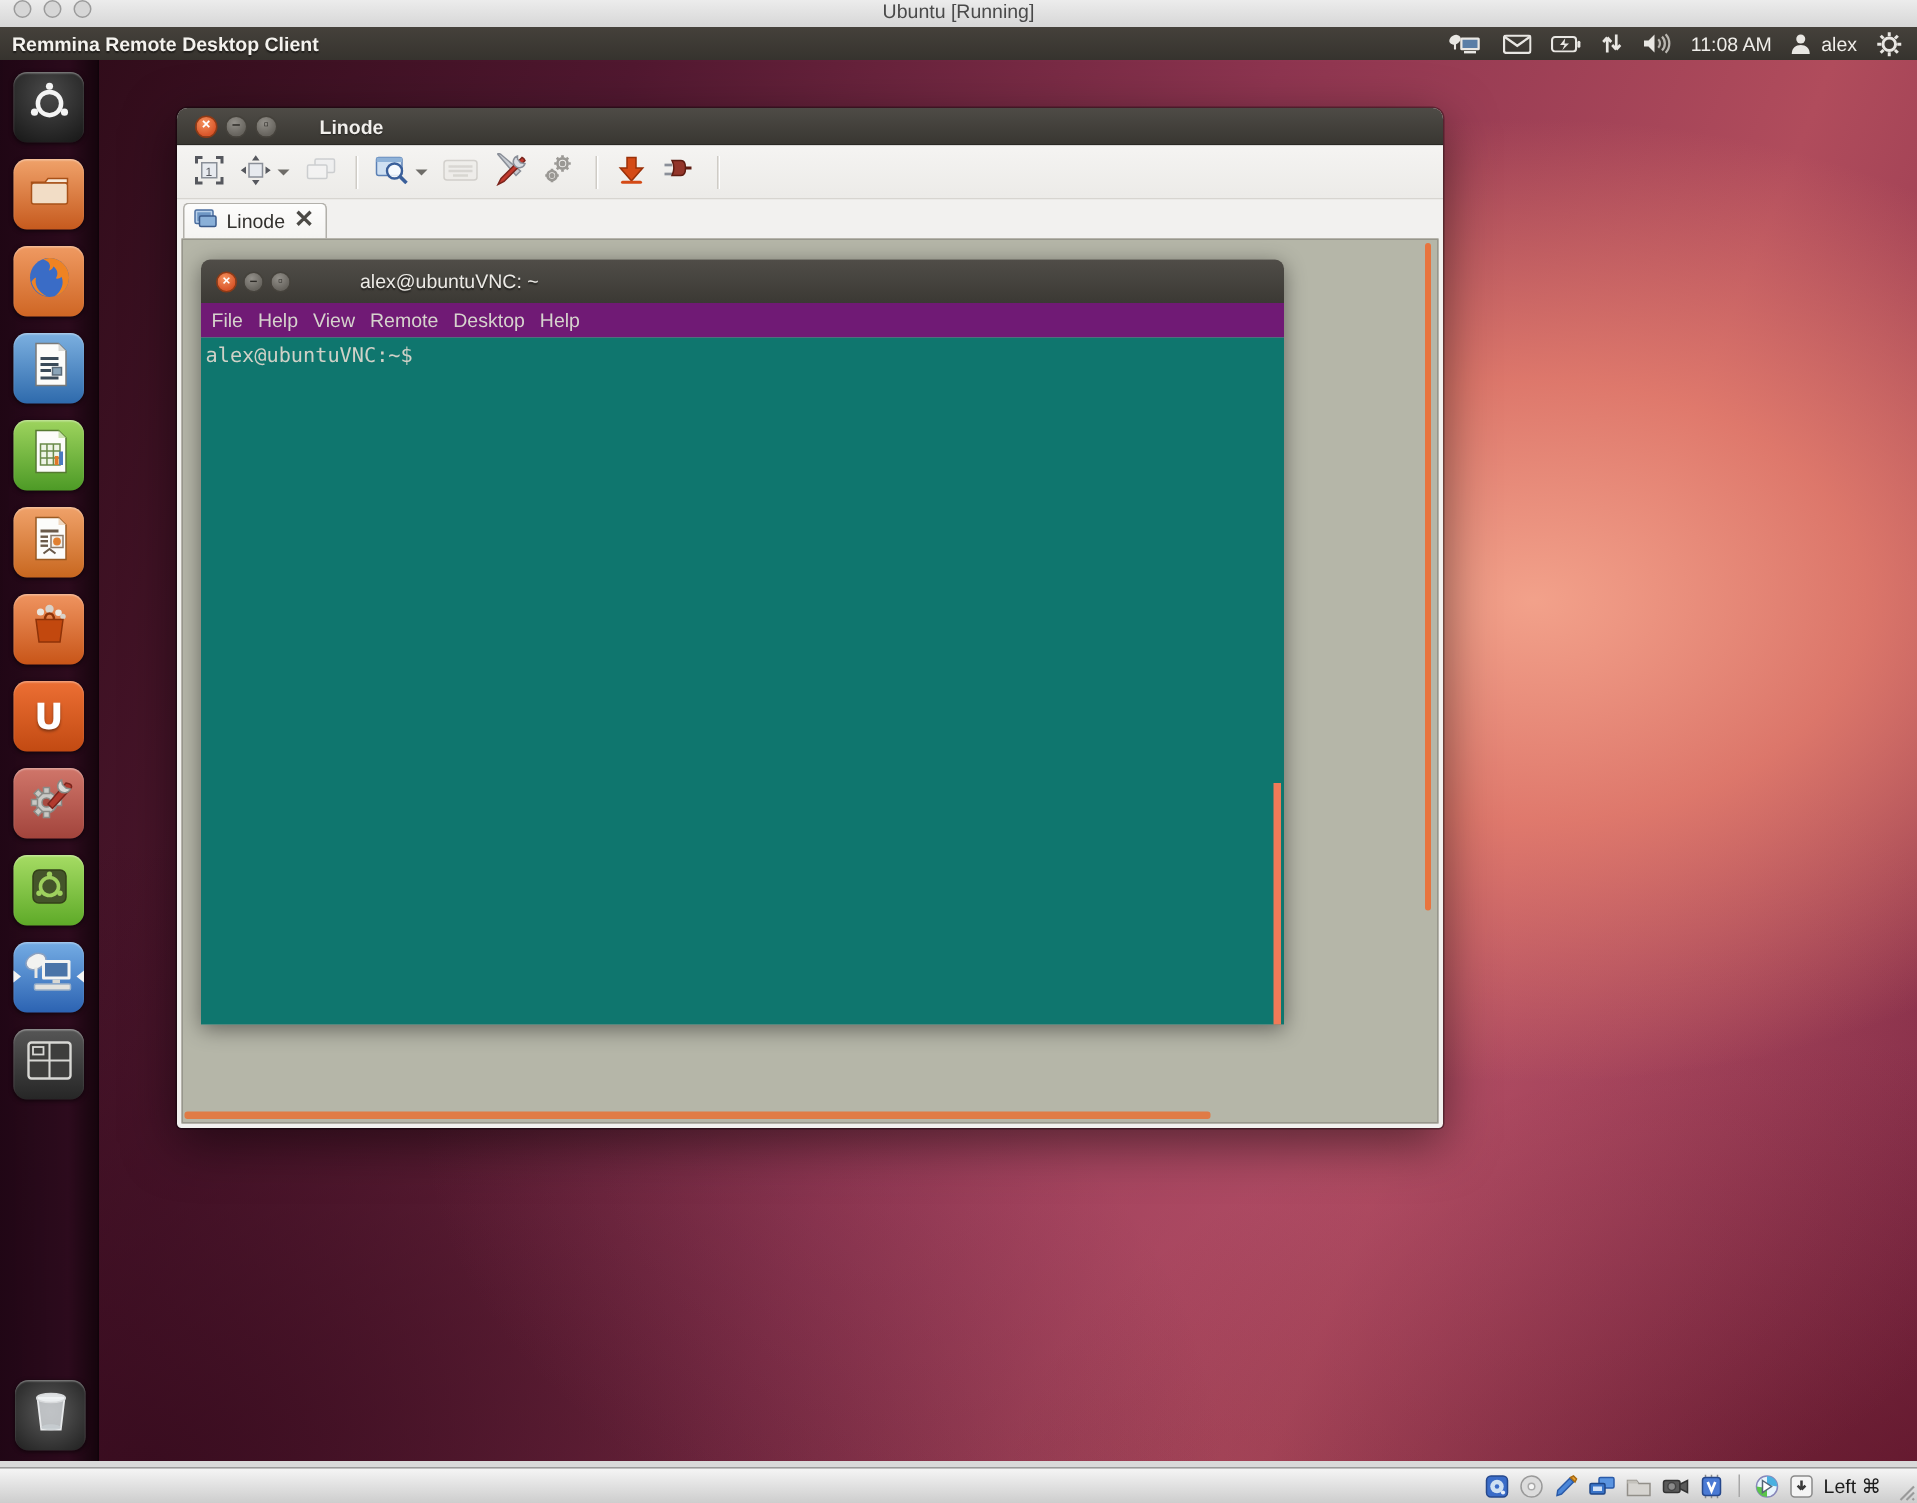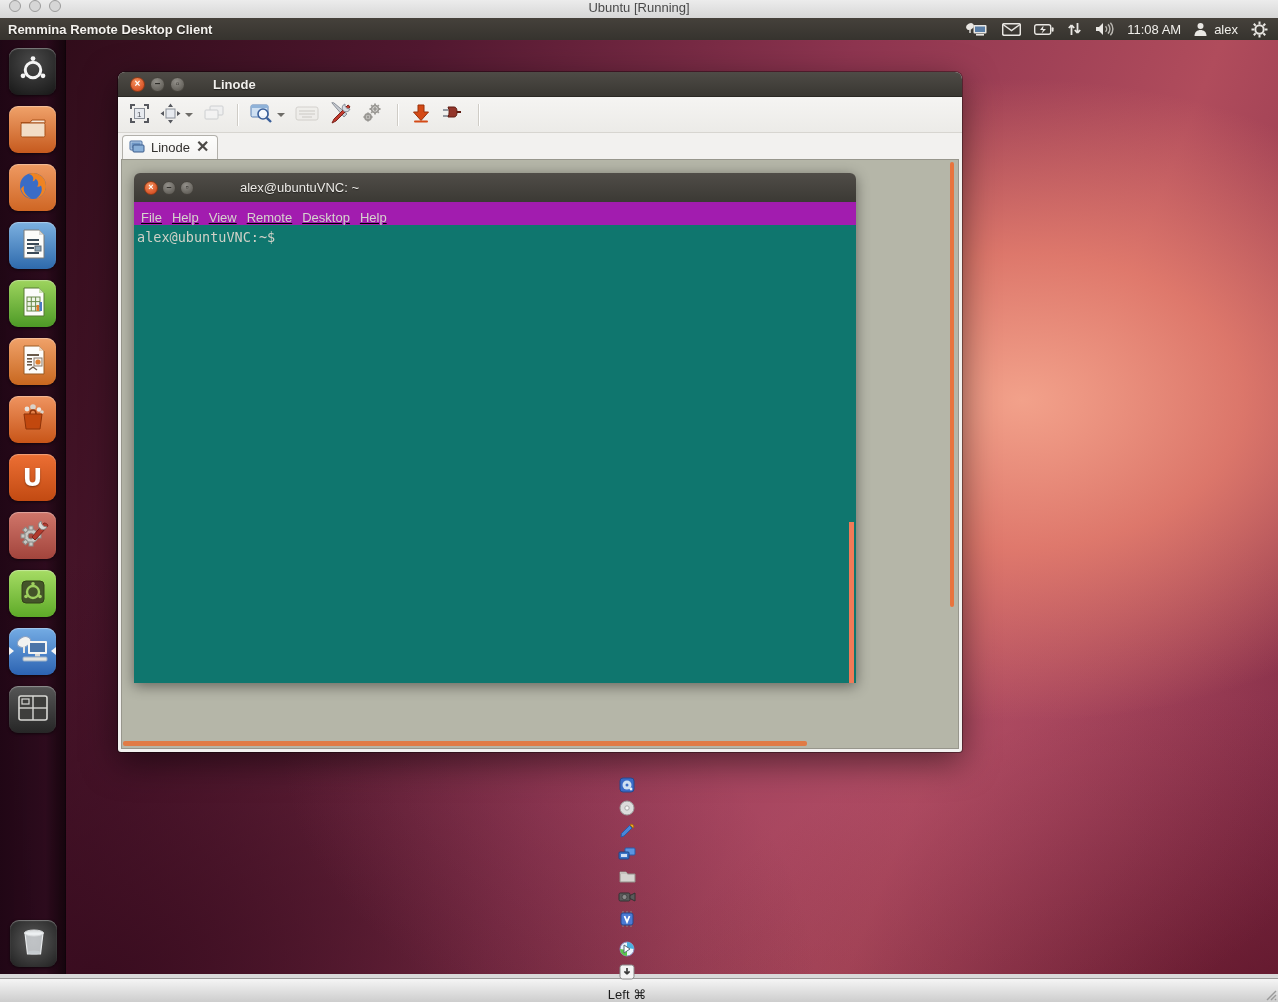--- a/index.html
+++ b/index.html
@@ -99,31 +99,31 @@
   .sb-h { position:absolute; left:1px; bottom:2px; width:684px; height:5px; background:#e07b46; border-radius:2px; }
 
   
   .term { position:absolute; left:12px; top:13px; width:722px; height:510px;
     border-radius:6px 6px 0 0; box-shadow:0 3px 14px rgba(0,0,0,.45); }
   .term-titlebar { height:29px; border-radius:6px 6px 0 0;
     background:linear-gradient(#504d48,#3b3934); display:flex; align-items:center; }
   .term-titlebar .wbtns { margin-left:10px; gap:4px; }
   .term-titlebar .wbtn { width:14px; height:14px; font-size:9px; }
   .term-title { margin-left:46px; font-size:13px; font-weight:normal; color:#eceae6; text-shadow:0 1px 1px rgba(0,0,0,.5); }
-  .term-menubar { height:23px; background:#a21caf; display:flex; align-items:flex-end; gap:0; padding-left:7px;text-decoration:underline; }
+  .term-menubar { height:23px; background:#701a75; display:flex; align-items:center; gap:0; padding-left:7px; }
   .menu-item { font-size:13px; color:#d6d3cd; padding:0 9px 0 0; margin-right:1px; }
   .term-body { position:relative; height:458px; background:#0f766e; overflow:hidden; }
   .prompt { position:absolute; left:3px; top:4px; font-family:"DejaVu Sans Mono", monospace;
     font-size:13.5px; color:#d0d1c7; white-space:pre; }
   .term-sb { position:absolute; left:715px; top:297px; width:5px; height:213px; background:#f07a58; }
 
   
   .vbox-bar { position:absolute; left:0; top:978px; width:1278px; height:24px;
     background:linear-gradient(#f5f5f5,#cdcdcd); border-top:1px solid #9a9a9a;
-    display:flex; align-items:center; justify-content:flex-end; padding-right:24px; gap:7px;flex-direction:column; }
+    display:flex; align-items:center; justify-content:flex-end; padding-right:24px; gap:7px; }
   .vbox-bar svg { display:block; }
   .vb-sep { width:1px; height:15px; background:#a8a8a8; margin:0 3px; }
   .hostkey { font-size:13px; color:#1c1c1c; display:flex; align-items:center; gap:3px; }
   .grip { position:absolute; right:1px; bottom:1px; }
 </style>
 </head>
 <body>
 
 <div class="screen">
 

